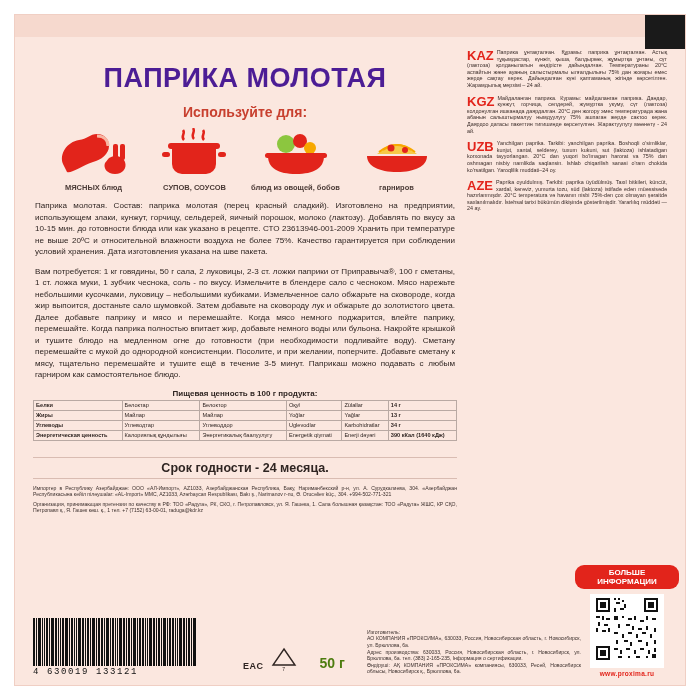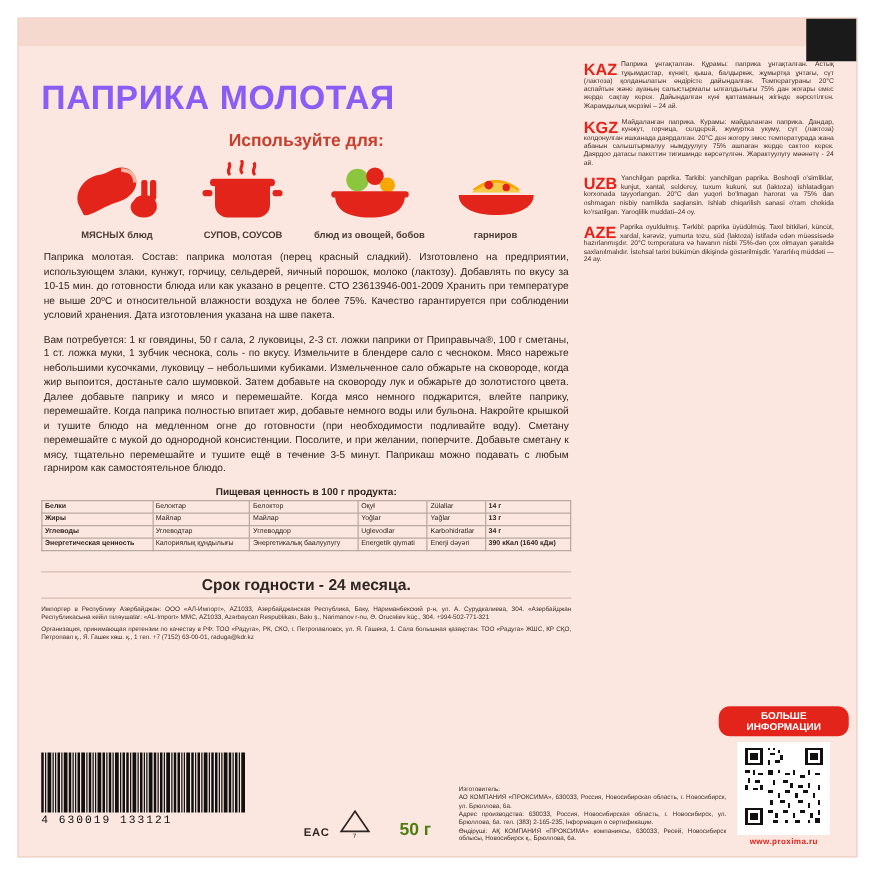--- a/index.html
+++ b/index.html
@@ -22,21 +22,21 @@
     position:absolute;right:0;top:0;width:40px;height:34px;background:#1a1a1a;
   }
   .leftcol{
     position:absolute;left:18px;top:34px;width:424px;bottom:10px;
   }
   .rightcol{
     position:absolute;left:452px;top:34px;width:200px;bottom:10px;
     font-size:5.4px;line-height:1.22;color:#3b2d2a;text-align:justify;
   }
   h1.title{
-    margin:14px 0 10px 0;text-align:left;color:#8b5cf6;
+    margin:14px 0 10px 0;text-align:center;color:#4c1d95;
     font-size:27px;font-weight:bold;letter-spacing:0.5px;
     font-family:"Liberation Sans", sans-serif;
   }
   .usefor{
     text-align:center;color:#c8402f;font-size:14px;font-weight:bold;margin-bottom:4px;
   }
   .icons{
     display:flex;justify-content:space-around;align-items:flex-end;margin:6px 10px 2px 10px;
   }
   .icon-cell{width:96px;text-align:center;}
@@ -61,21 +61,21 @@
   table.nt td.h{font-weight:bold;}
   .shelf{
     margin-top:16px;text-align:center;font-size:12.5px;font-weight:bold;color:#2f2522;
     border-top:1px solid #d9bcb2;border-bottom:1px solid #d9bcb2;padding:3px 0;
   }
   .legal{
     font-size:5.1px;color:#3b2f2c;line-height:1.3;text-align:justify;margin-top:6px;
   }
   .legal p{margin:0 0 3px 0;}
   .barcode{
-    position:absolute;left:18px;bottom:24px;width:196px;
+    position:absolute;left:18px;bottom:8px;width:196px;
   }
   .bars{height:48px;display:flex;align-items:flex-end;}
   .bars i{display:block;background:#111;height:100%;margin-right:1px;}
   .bcnum{font-size:9px;letter-spacing:1.6px;color:#111;margin-top:1px;font-family:"Liberation Mono", monospace;}
   .marks{
     position:absolute;left:228px;bottom:14px;width:120px;display:flex;align-items:flex-end;gap:7px;
   }
   .eac{font-size:9px;font-weight:bold;color:#2f2522;letter-spacing:0.5px;}
   .tri{position:relative;width:26px;height:24px;}
   .tri svg{display:block;}

